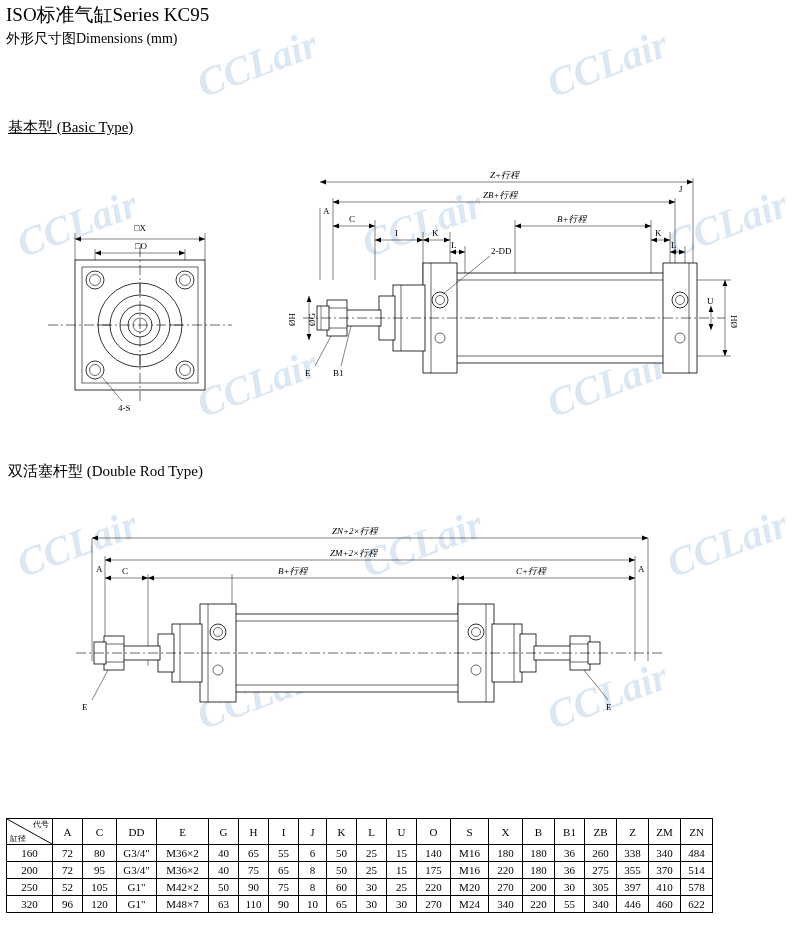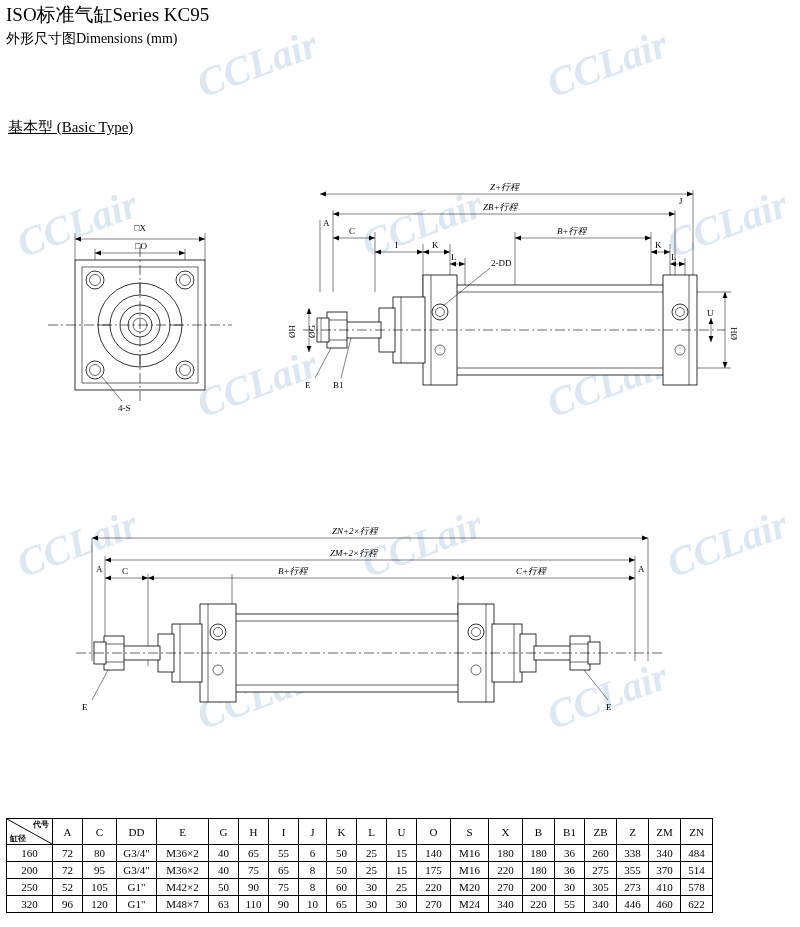--- a/index.html
+++ b/index.html
@@ -43,33 +43,34 @@
   .thin{stroke:#000;stroke-width:.5;fill:none;}
   .fillw{fill:#fff;}
   .lbl{font-family:"Liberation Serif", serif;font-size:9px;fill:#000;}
   .lblI{font-family:"Liberation Serif", serif;font-size:9px;fill:#000;font-style:italic;}
 
   
   .tblwrap{position:absolute;left:6px;top:818px;}
   table{border-collapse:collapse;font-family:"Liberation Serif", serif;font-size:11px;}
   th,td{border:1px solid #000;text-align:center;padding:1px 2px;height:17px;box-sizing:border-box;}
   thead th{font-weight:normal;}
-  .corner{position:relative;width:46px;height:26px;padding:10px;font-weight:bold;}
+  .corner{position:relative;width:46px;height:26px;padding:10px;}
   .corner .diag{position:absolute;left:0;top:0;width:100%;height:100%;}
   .corner .t1{position:absolute;right:3px;top:0px;font-size:8px;}
   .corner .t2{position:absolute;left:3px;bottom:0px;font-size:8px;}
 </style>
 </head>
 <body>
 
 <div class="page">
 
   <div class="title1">ISO标准气缸Series KC95</div>
   <div class="title2">外形尺寸图Dimensions (mm)</div>
   <div class="sec1">基本型  (Basic Type)</div>
+  <div class="sec2">双活塞杆型  (Double Rod Type)</div>
 
   <div id="wm-layer">
       <div class="wm" style="left: 195px; top: 40px; color: rgb(207, 224, 239);">CCLair</div>
       <div class="wm" style="left: 545px; top: 40px; color: rgb(207, 224, 239);">CCLair</div>
       <div class="wm" style="left: 15px; top: 200px; color: rgb(207, 224, 239);">CCLair</div>
       <div class="wm" style="left: 360px; top: 200px; color: rgb(207, 224, 239);">CCLair</div>
       <div class="wm" style="left: 665px; top: 200px; color: rgb(207, 224, 239);">CCLair</div>
       <div class="wm" style="left: 195px; top: 360px; color: rgb(207, 224, 239);">CCLair</div>
       <div class="wm" style="left: 545px; top: 360px; color: rgb(207, 224, 239);">CCLair</div>
       <div class="wm" style="left: 15px; top: 520px; color: rgb(207, 224, 239);">CCLair</div>
@@ -120,21 +121,21 @@
       <line class="lnT" x1="130" y1="120" x2="142" y2="120"></line>
 
       <line class="dash" x1="8" y1="120" x2="192" y2="120"></line>
       <line class="dash" x1="100" y1="42" x2="100" y2="198"></line>
 
       <line class="thin" x1="62" y1="172" x2="82" y2="196"></line>
       <text class="lbl" x="78" y="206">4-S</text>
     </svg>
   </div>
 
-  <div class="dr" style="left:275px;top:172px;">
+  <div class="dr" style="left:275px;top:160px;">
     <svg width="500" height="250" viewBox="0 0 500 250">
 
       <line class="thin" x1="45" y1="48" x2="45" y2="120"></line>
       <line class="thin" x1="58" y1="38" x2="58" y2="120"></line>
       <line class="thin" x1="100" y1="60" x2="100" y2="120"></line>
       <line class="thin" x1="148" y1="72" x2="148" y2="130"></line>
       <line class="thin" x1="175" y1="72" x2="175" y2="130"></line>
       <line class="thin" x1="190" y1="86" x2="190" y2="130"></line>
       <line class="thin" x1="240" y1="60" x2="240" y2="115"></line>
       <line class="thin" x1="376" y1="60" x2="376" y2="115"></line>
@@ -427,21 +428,21 @@
             <td>8</td>
             <td>60</td>
             <td>30</td>
             <td>25</td>
             <td>220</td>
             <td>M20</td>
             <td>270</td>
             <td>200</td>
             <td>30</td>
             <td>305</td>
-            <td>273</td>
+            <td>397</td>
             <td>410</td>
             <td>578</td>
           </tr>
           <tr>
             <td>320</td>
             <td>96</td>
             <td>120</td>
             <td>G1"</td>
             <td>M48×7</td>
             <td>63</td>

